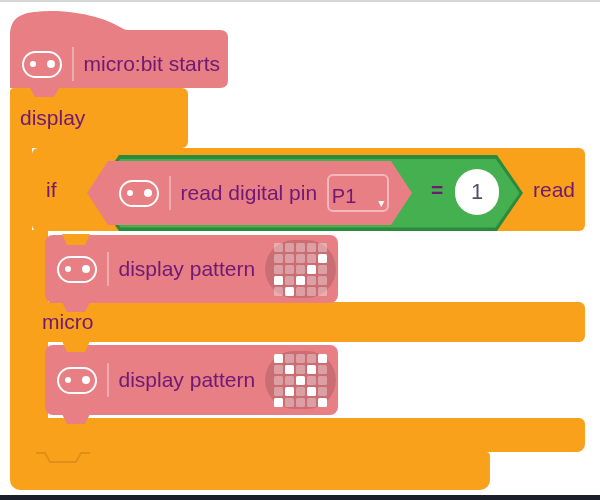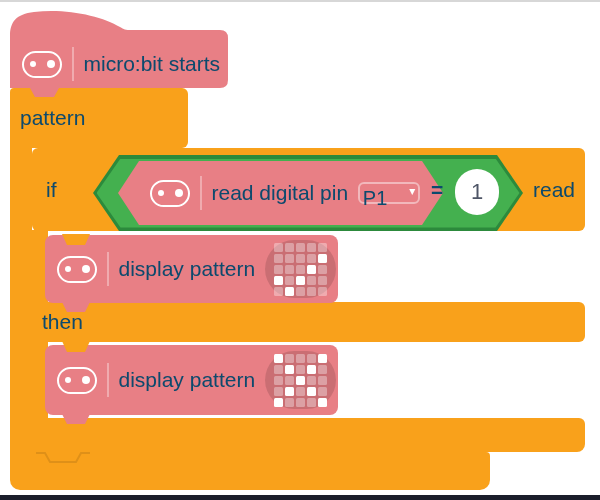--- a/index.html
+++ b/index.html
@@ -4,21 +4,21 @@
 <style>
   :root{
     --pink:#e87f85; --pink-dark:#d9666f; --orange:#f9a11b; --orange-seam:#de8c0e;
     --green:#44b04f; --green-border:#2c8a3c; --num-text:#4e5566;
     --top-line:#d7d7d7; --bottom-line:#1b1e2b;
   }
   html,body{margin:0;padding:0;}
   body{font-family:"Liberation Sans", sans-serif; background:#fff;}
   .canvas{position:relative;width:600px;height:500px;background:#fff;overflow:hidden;}
   .abs{position:absolute;}
-  .blocktext{color:#0c4a6e;font-size:21px;line-height:28px;white-space:nowrap;
+  .blocktext{color:#701a75;font-size:21px;line-height:28px;white-space:nowrap;
     text-shadow:0 0 1px rgba(0,0,0,0.05);}
   .topline{left:0;top:0;width:600px;height:2px;background:var(--top-line);}
   .bottomline{left:0;top:495px;width:600px;height:5px;background:var(--bottom-line);}
 
   
   .orange{background:var(--orange);}
   .pinkblk{background:var(--pink);}
 
   
   .forever-header{left:10px;top:88px;width:178px;height:60px;border-radius:4px 6px 6px 0;}
@@ -33,29 +33,29 @@
   .if-bottom{left:32px;top:418px;width:553px;height:34px;border-radius:0 6px 8px 0;}
   .if-label{left:46px;top:176px;}
   .then-label{left:533px;top:176px;}
   .else-label{left:42px;top:308px;}
 
   
   .hex-outer{left:93px;top:155px;width:430px;height:76px;background:var(--green-border);
     clip-path:polygon(0 38px,26px 0,404px 0,430px 38px,404px 76px,26px 76px);}
   .hex-inner{left:96.5px;top:158.5px;width:423px;height:69px;background:var(--green);
     clip-path:polygon(0 34.5px,24px 0,399px 0,423px 34.5px,399px 69px,24px 69px);}
-  .hex-pink{left:118px;top:161px;width:325px;height:64px;background:var(--pink);
+  .hex-pink{left:87px;top:161px;width:325px;height:64px;background:var(--pink);
     clip-path:polygon(0 32px,21px 0,304px 0,325px 32px,304px 64px,21px 64px);
     display:flex;align-items:center;gap:10px;padding-left:32px;box-sizing:border-box;}
   .eq-label{left:431px;top:176px;font-weight:bold;}
   .num-oval{left:455px;top:169px;width:44px;height:46px;background:#fff;border-radius:23px;
     display:flex;align-items:center;justify-content:center;color:var(--num-text);
     font-size:22px;}
-  .dropdown{width:62px;height:22px;border:2px solid rgba(255,255,255,0.45);border-radius:6px;
-    display:flex;align-items:flex-start;justify-content:center;gap:22px;box-sizing:border-box;}
+  .dropdown{width:62px;height:38px;border:2px solid rgba(255,255,255,0.45);border-radius:6px;
+    display:flex;align-items:flex-end;justify-content:center;gap:22px;box-sizing:border-box;}
   .dd-arrow{font-size:12px;color:#fff;}
 
   
   .mb-icon{width:40px;height:27px;border:2.5px solid #fff;border-radius:15px;
     display:flex;align-items:center;justify-content:space-around;box-sizing:border-box;
     flex:0 0 auto;}
   .mb-eye-l{width:6px;height:6px;border-radius:50%;background:#fff;}
   .mb-eye-r{width:8px;height:8px;border-radius:50%;background:#fff;}
   .sep{width:1.5px;height:34px;background:rgba(255,255,255,0.35);flex:0 0 auto;}
 
@@ -89,21 +89,21 @@
 <div class="canvas">
 
   <div class="abs topline"></div>
 
   <div class="abs orange forever-header"></div>
   <div class="abs orange forever-spine"></div>
   <div class="abs orange forever-bottom"></div>
   <svg class="abs" style="left:36px;top:451px;" width="56" height="14" viewBox="0 0 56 14">
     <path class="seam" d="M0,2 L9,2 L14,11 L40,11 L45,2 L54,2"></path>
   </svg>
-  <div class="abs blocktext forever-label">pattern</div>
+  <div class="abs blocktext forever-label">display</div>
 
   <svg class="abs hat-wrap" width="222" height="88" viewBox="0 0 222 88">
     <path fill="var(--pink)" d="M 0 78 L 0 26 C 0 12, 6 4, 24 2 C 56 -2, 92 6, 110 17
       C 114 19.5, 115 20, 122 20 L 210 20 Q 218 20, 218 28 L 218 70 Q 218 78, 210 78
       L 49 78 L 44 87 L 25 87 L 20 78 Z"></path>
   </svg>
   <div class="abs hat-contents">
     <div class="mb-icon">
       <div class="mb-eye-l"></div>
       <div class="mb-eye-r"></div>
@@ -112,21 +112,21 @@
     <div class="blocktext">micro:bit starts</div>
   </div>
 
   <div class="abs orange if-header"></div>
   <div class="abs orange if-spine"></div>
   <div class="abs orange else-bar"></div>
   <div class="abs orange if-bottom"></div>
 
   <div class="abs blocktext if-label">if</div>
   <div class="abs blocktext then-label">read</div>
-  <div class="abs blocktext else-label">then</div>
+  <div class="abs blocktext else-label">micro</div>
 
   <div class="abs hex-outer"></div>
   <div class="abs hex-inner"></div>
 
   <div class="abs hex-pink">
     <div class="mb-icon">
       <div class="mb-eye-l"></div>
       <div class="mb-eye-r"></div>
     </div>
     <div class="sep"></div>

